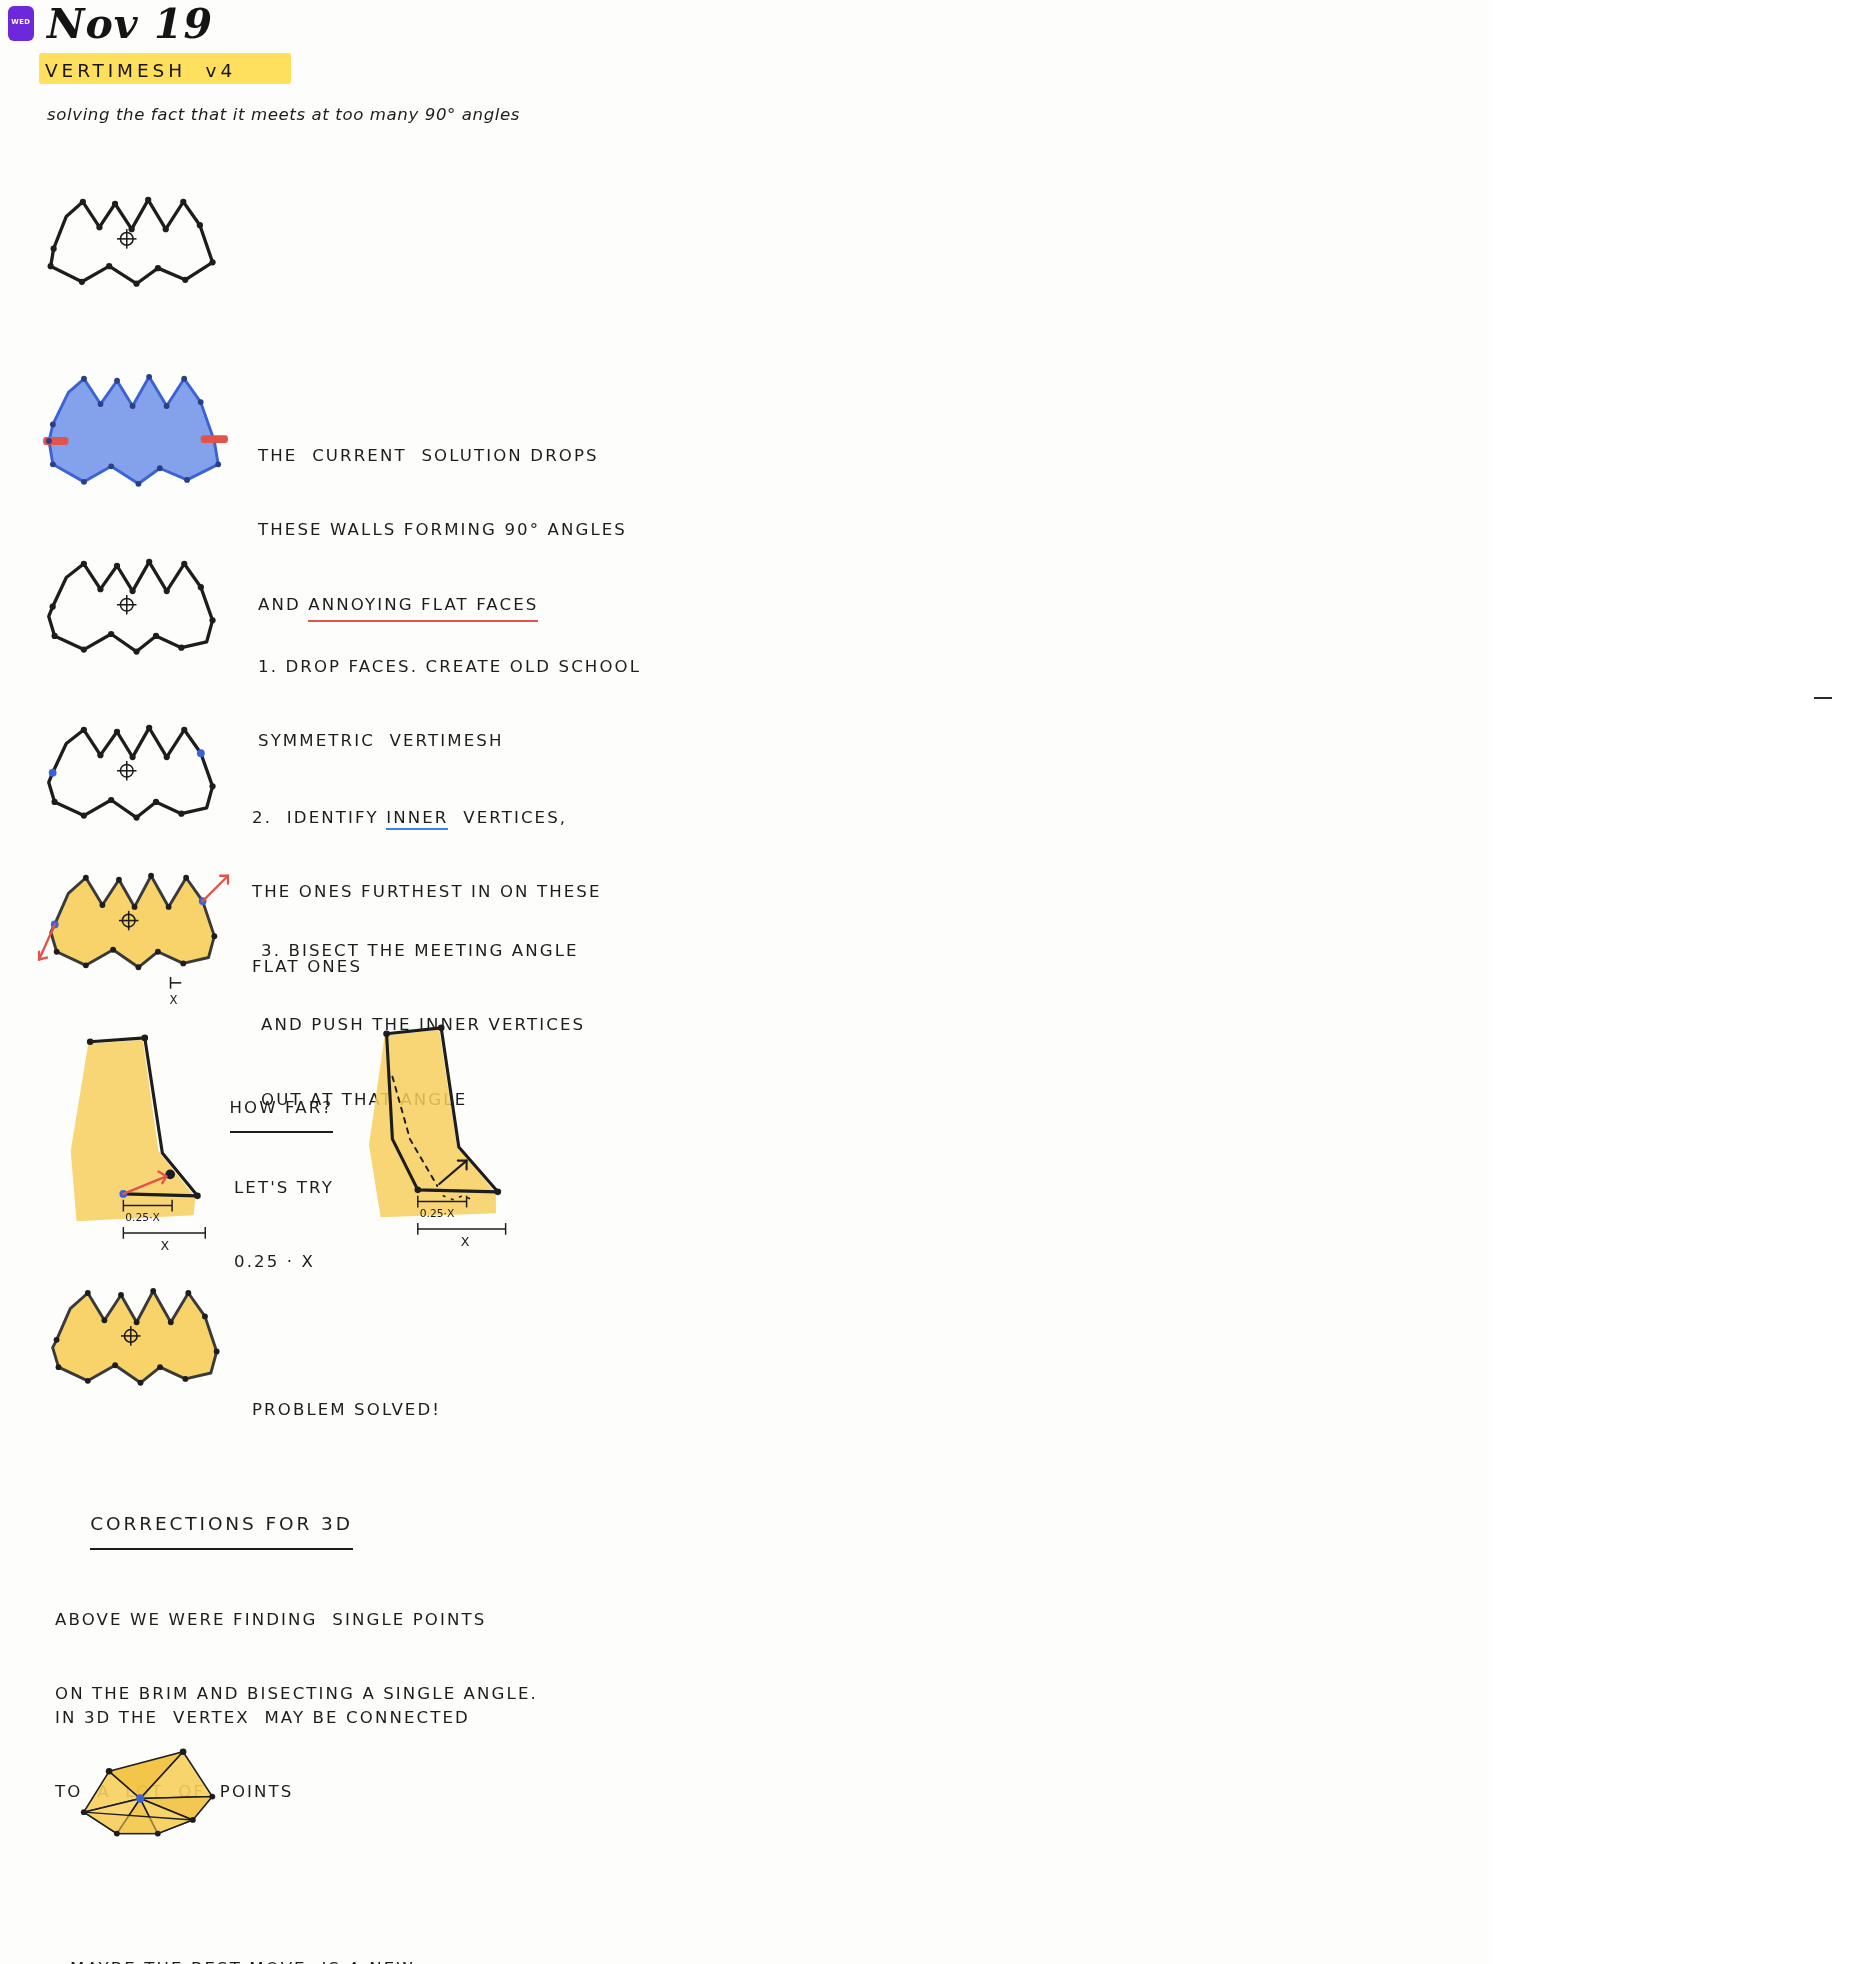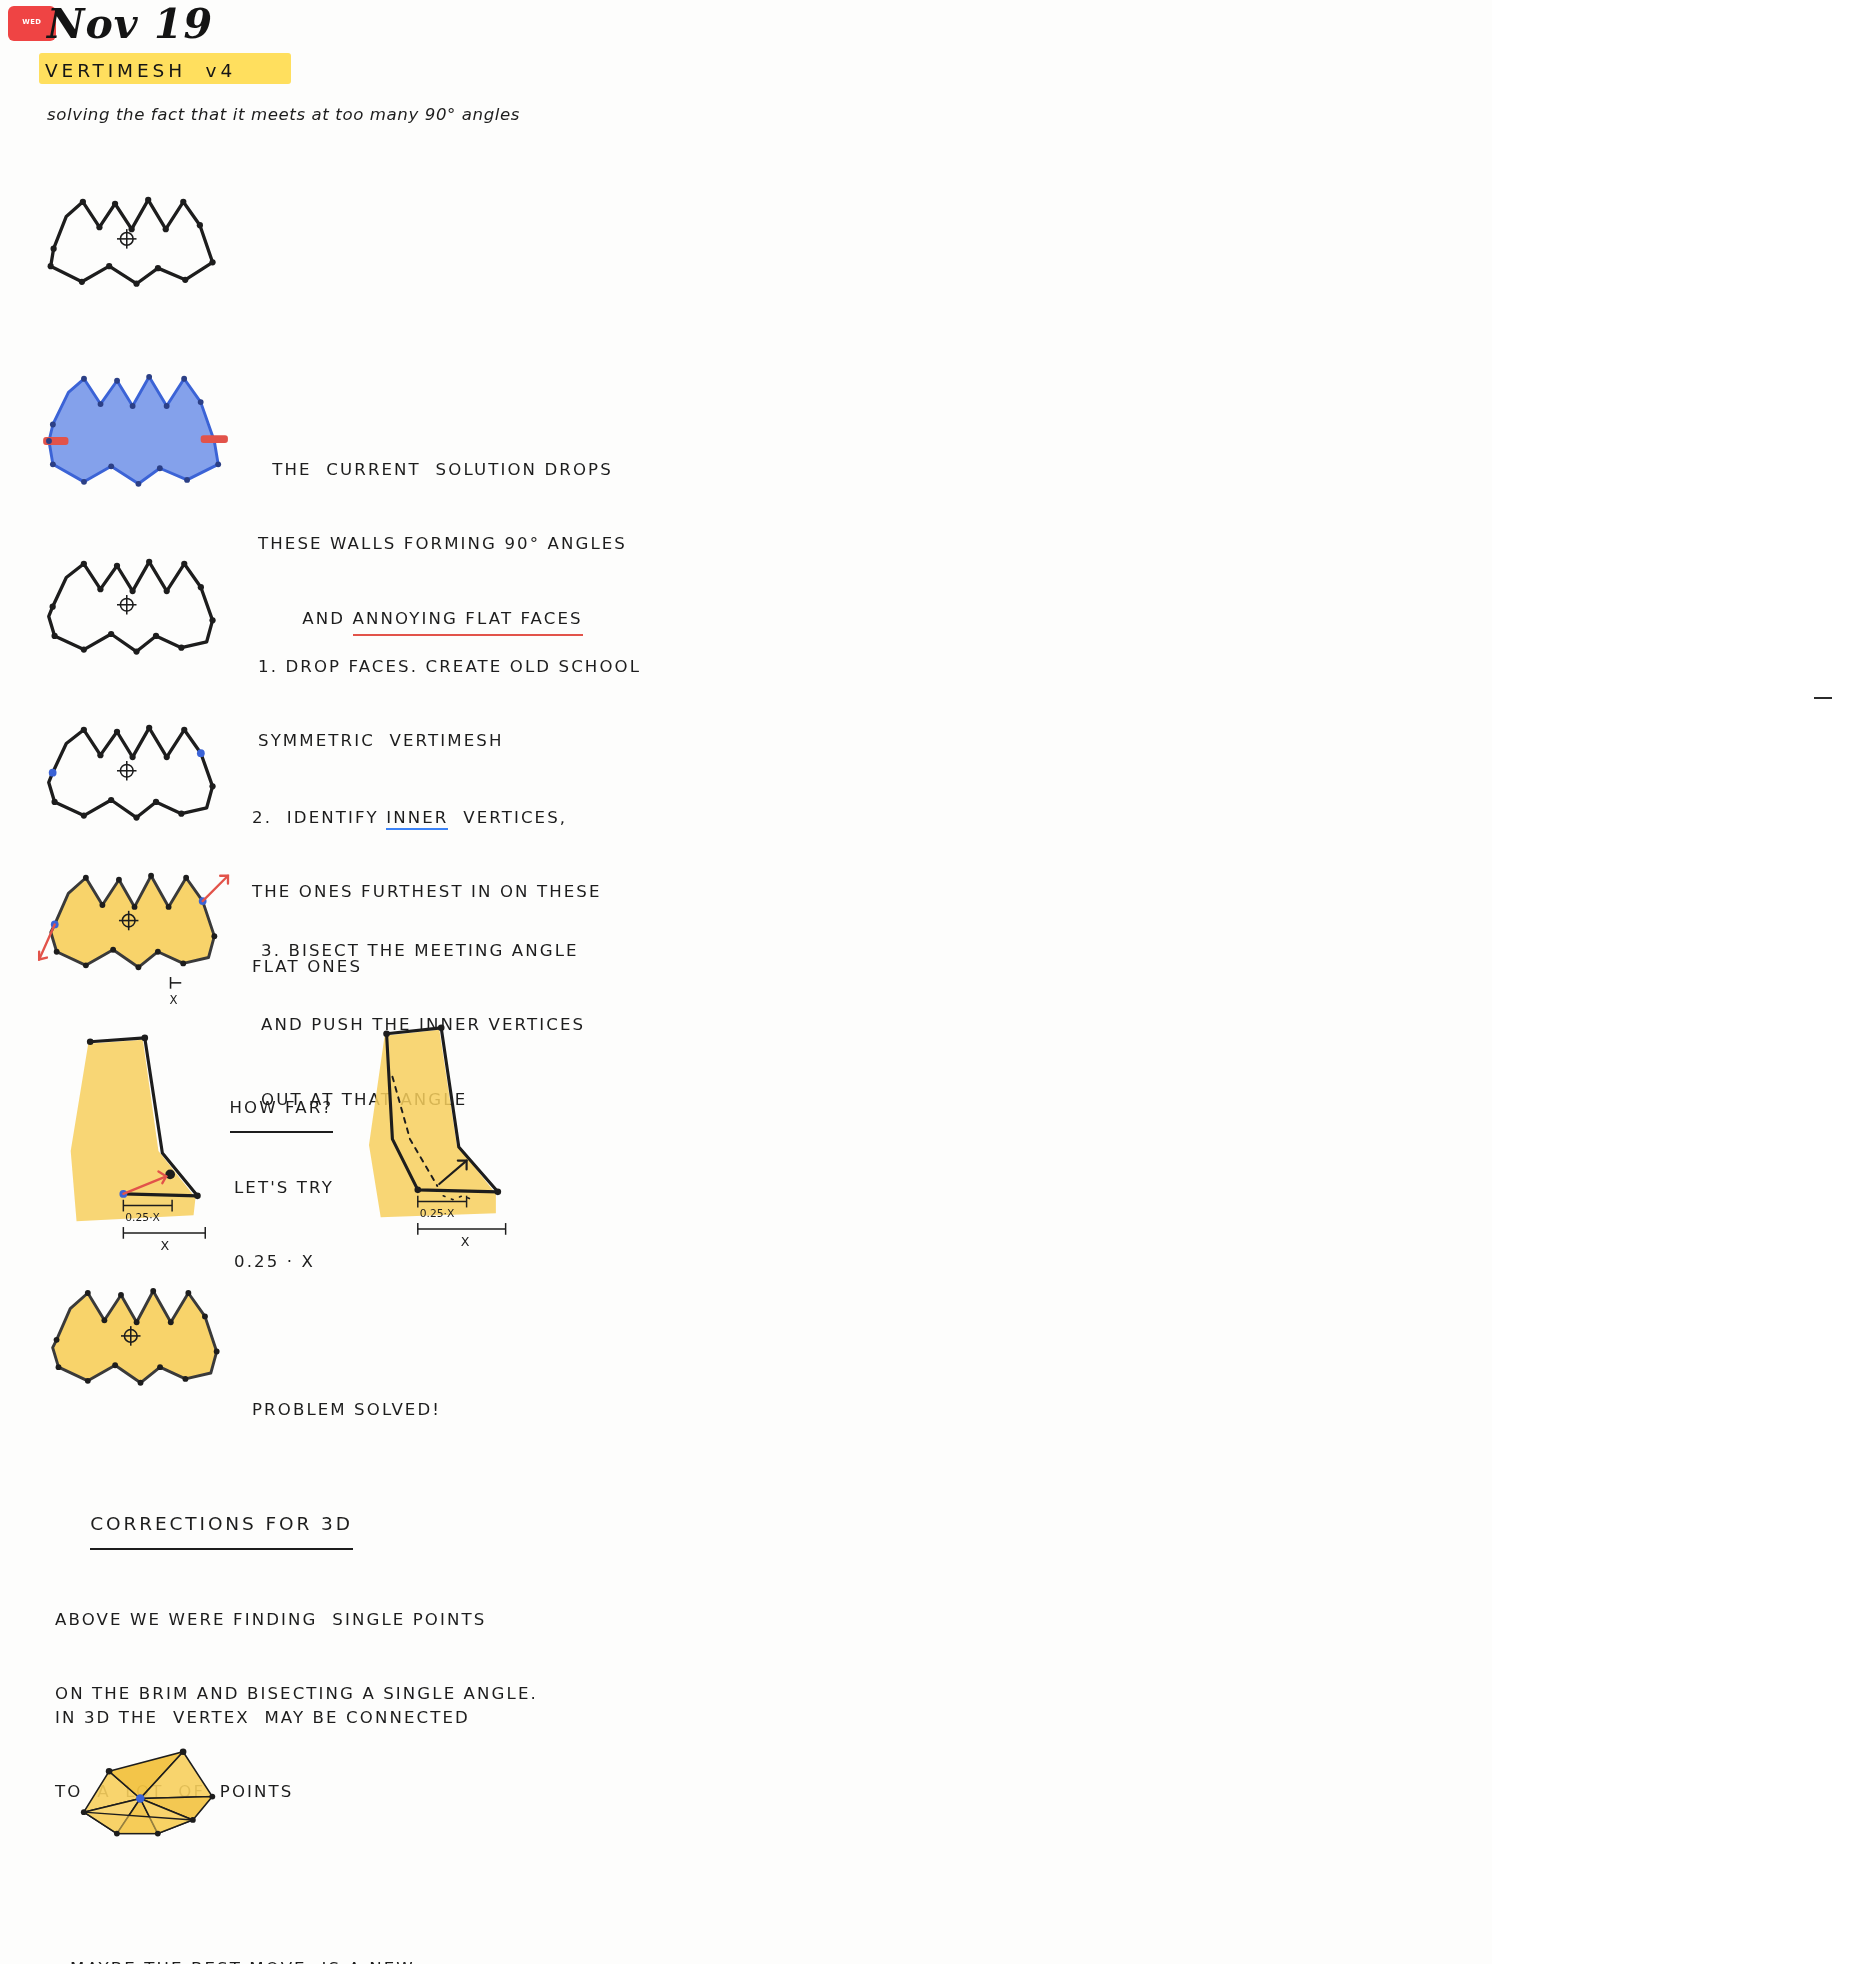--- a/index.html
+++ b/index.html
@@ -26,22 +26,22 @@
     font-family:"DejaVu Sans", sans-serif;
     color:#1d1d1d;
     letter-spacing:2.1px;
     line-height:1.5;
     white-space:pre;
     font-size:16.6px;
   }
 
   
   .daychip{
-    position:absolute;left:7.8px;top:5.9px;width:48px;height:35px;
-    background:#ef4444;border-radius:5.9px;color:#fff;
+    position:absolute;left:7.8px;top:5.9px;width:26px;height:35px;
+    background:#6d28d9;border-radius:5.9px;color:#fff;
     display:flex;flex-direction:column;align-items:center;justify-content:center;
     font-size:6.8px;letter-spacing:0.5px;line-height:1.15;font-weight:700;
   }
   .datetext{
     position:absolute;left:47px;top:0px;
     font-size:41px;font-style:italic;font-weight:700;color:#141414;
     letter-spacing:1px;font-family:"DejaVu Serif", serif;
   }
   .title-wrap{position:absolute;left:45px;top:57px;}
   .title-hl{
@@ -138,21 +138,21 @@
           <circle cx="124" cy="100" r="3"></circle>
         <circle cx="102" cy="116" r="3"></circle>
           <circle cx="74" cy="98" r="3"></circle>
           <circle cx="46" cy="114" r="3"></circle>
         <circle cx="14" cy="96" r="3"></circle>
           <circle cx="10" cy="72" r="3"></circle>
       </g>
     </svg>
   </div>
 
-  <div class="tb hand-caps" style="left:258px;top:408px;text-align:center;">
+  <div class="tb hand-caps" style="left:258px;top:394px;">
     <span class="ln">THE  CURRENT  SOLUTION DROPS</span>
     <span class="ln">THESE WALLS FORMING 90° ANGLES</span>
     <span class="ln"><span>AND </span><span class="underline-red">ANNOYING FLAT FACES</span></span>
   </div>
 
   <div class="fig" style="left:39px;top:556px;">
     <svg width="195" height="117" viewBox="0 0 200 120">
       <polyline points="14,52 28,22 46,8 63,34 80,10 96,36 113,6 131,36 149,8 166,32 178,66 172,88 146,94 120,82 100,98 74,80 46,96 16,82 10,62 14,52" fill="none" stroke="#1d1d1d" stroke-width="3.4" stroke-linejoin="round" stroke-linecap="round"></polyline>
       <g fill="#1d1d1d">
         <circle cx="14" cy="52" r="3.2"></circle>

